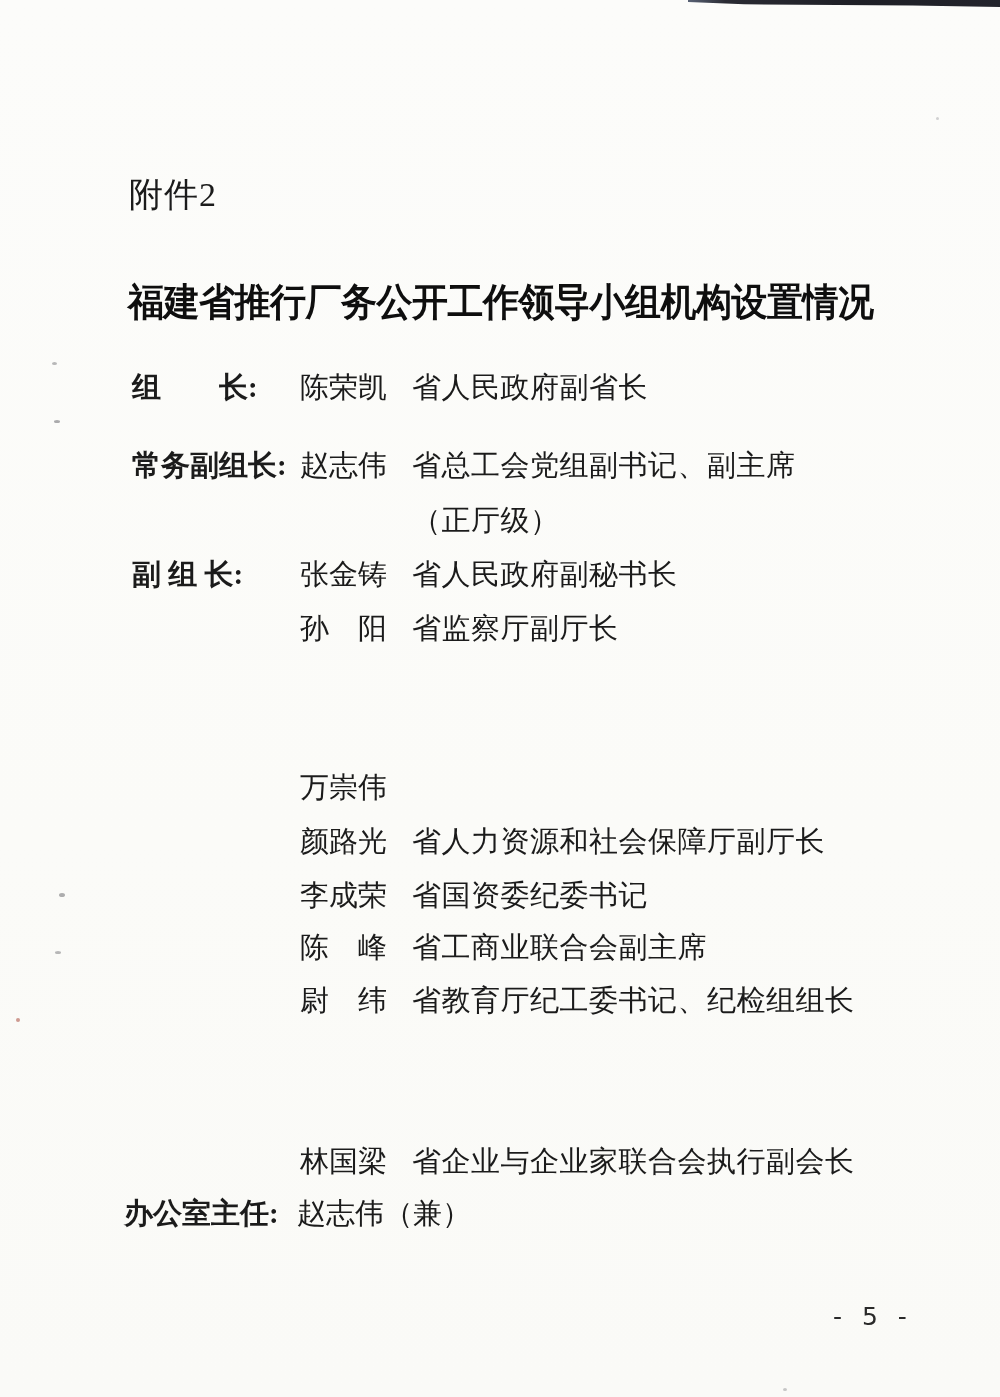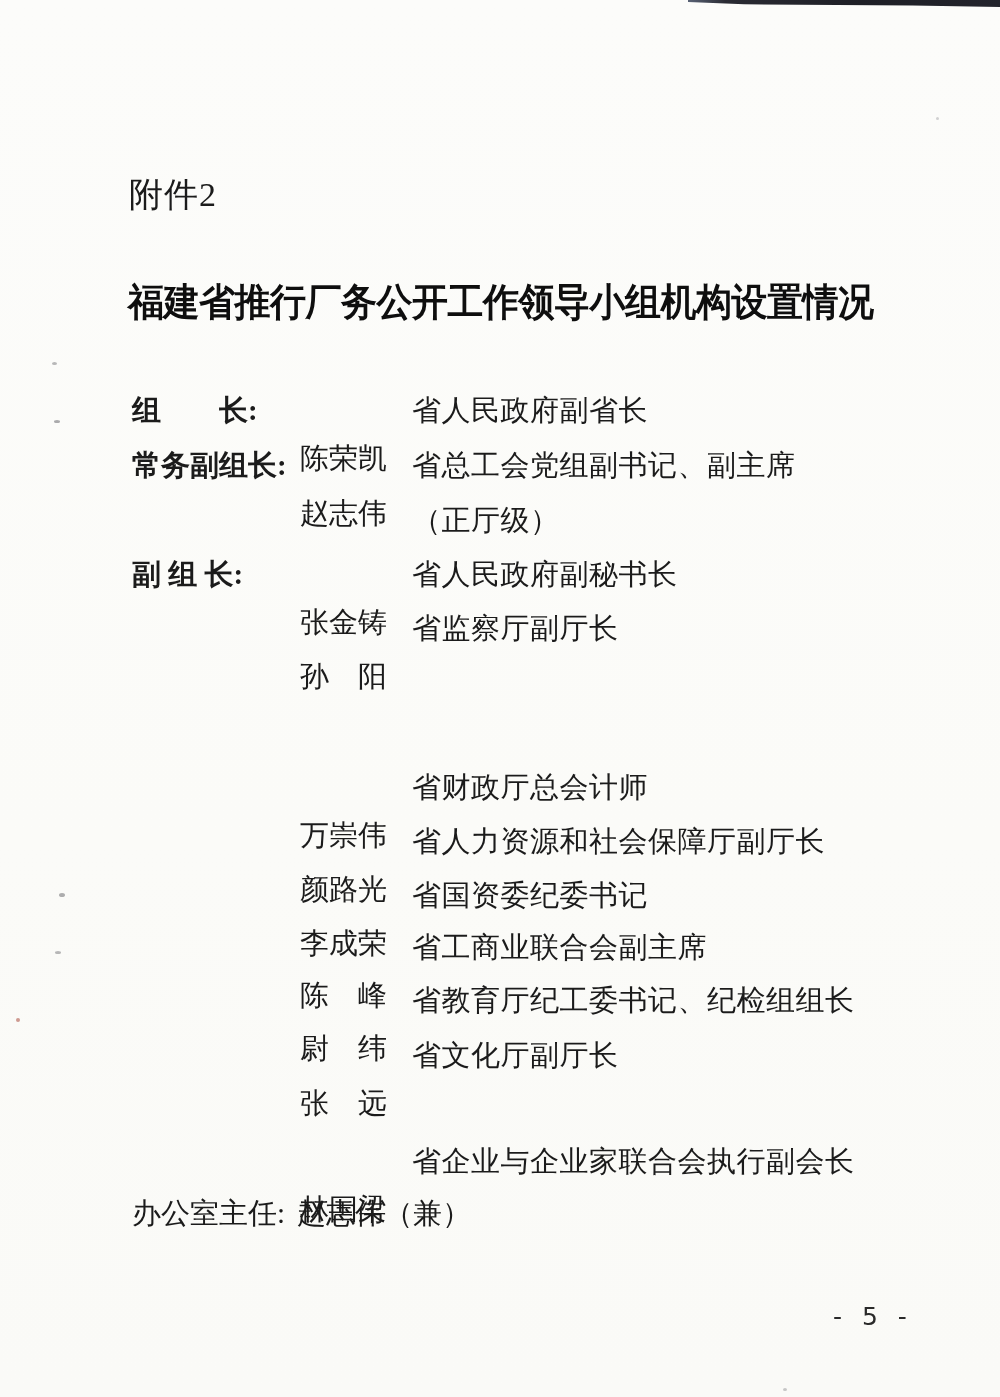--- a/index.html
+++ b/index.html
@@ -18,23 +18,23 @@
     white-space:pre;
   }
   .doc-title{
     position:absolute;left:128px;top:281px;
     font-size:36px;font-weight:800;color:#0e0e0e;
     letter-spacing:-0.5px;line-height:1.15;white-space:pre;
     transform:scaleY(1.06);transform-origin:top left;
   }
   .row{position:absolute;left:0;width:100%;height:36px;font-size:29px;line-height:1.1;}
   .c-label{position:absolute;left:132px;white-space:pre;font-weight:600;}
-  .c-name{position:absolute;left:300px;white-space:pre;margin-top:48px;}
+  .c-name{position:absolute;left:300px;white-space:pre;}
   .c-title{position:absolute;left:412px;white-space:pre;letter-spacing:0.5px;}
-  .office-label{position:absolute;left:132px;white-space:pre;}
+  .office-label{position:absolute;left:124px;white-space:pre;font-weight:bold;}
   .office-value{position:absolute;left:297px;white-space:pre;}
   .page-number{
     position:absolute;left:833px;top:1302px;
     font-size:25px;color:#2a2a2a;letter-spacing:2px;word-spacing:8px;white-space:pre;
     font-family:"DejaVu Sans","Liberation Sans",sans-serif;
   }
   .scan-bar{
     position:absolute;top:0;left:688px;width:312px;height:7px;
     background:linear-gradient(90deg,#5a6376 0%,#2a2b33 12%,#1e1f26 55%,#23242c 100%);
     clip-path:polygon(0 0,100% 0,100% 100%,72% 78%,18% 62%,0 28%);
@@ -52,21 +52,21 @@
 <body>
 
 <div class="page">
 
   <div class="scan-bar"></div>
 
   <div class="attachment">附件2</div>
 
   <div class="doc-title">福建省推行厂务公开工作领导小组机构设置情况</div>
 
-  <div class="row" style="top:395px">
+  <div class="row" style="top:372px">
     <span class="c-label">组　　长:</span>
     <span class="c-name">陈荣凯</span>
     <span class="c-title">省人民政府副省长</span>
   </div>
 
   <div class="row" style="top:450px">
     <span class="c-label">常务副组长:</span>
     <span class="c-name">赵志伟</span>
     <span class="c-title">省总工会党组副书记、副主席</span>
   </div>
@@ -83,21 +83,20 @@
   <div class="row" style="top:559px">
     <span class="c-label">副 组 长:</span>
     <span class="c-name">张金铸</span>
     <span class="c-title">省人民政府副秘书长</span>
   </div>
 
 
 
   <div class="row" style="top:772px">
     <span class="c-name">万崇伟</span>
-    <span class="c-title">省财政厅总会计师</span>
   </div>
 
   <div class="row" style="top:826px">
     <span class="c-name">颜路光</span>
     <span class="c-title">省人力资源和社会保障厅副厅长</span>
   </div>
 
   <div class="row" style="top:932px">
     <span class="c-name">陈　峰</span>
     <span class="c-title">省工商业联合会副主席</span>
@@ -106,24 +105,20 @@
   <div class="row" style="top:880px">
     <span class="c-name">李成荣</span>
     <span class="c-title">省国资委纪委书记</span>
   </div>
 
   <div class="row" style="top:985px">
     <span class="c-name">尉　纬</span>
     <span class="c-title">省教育厅纪工委书记、纪检组组长</span>
   </div>
 
-  <div class="row" style="top:1040px">
-    <span class="c-name">张　远</span>
-    <span class="c-title">省文化厅副厅长</span>
-  </div>
 
 
   <div class="row" style="top:1146px">
     <span class="c-name">林国梁</span>
     <span class="c-title">省企业与企业家联合会执行副会长</span>
   </div>
 
   <div class="row" style="top:1198px">
     <span class="office-label">办公室主任:</span>
     <span class="office-value">赵志伟（兼）</span>

